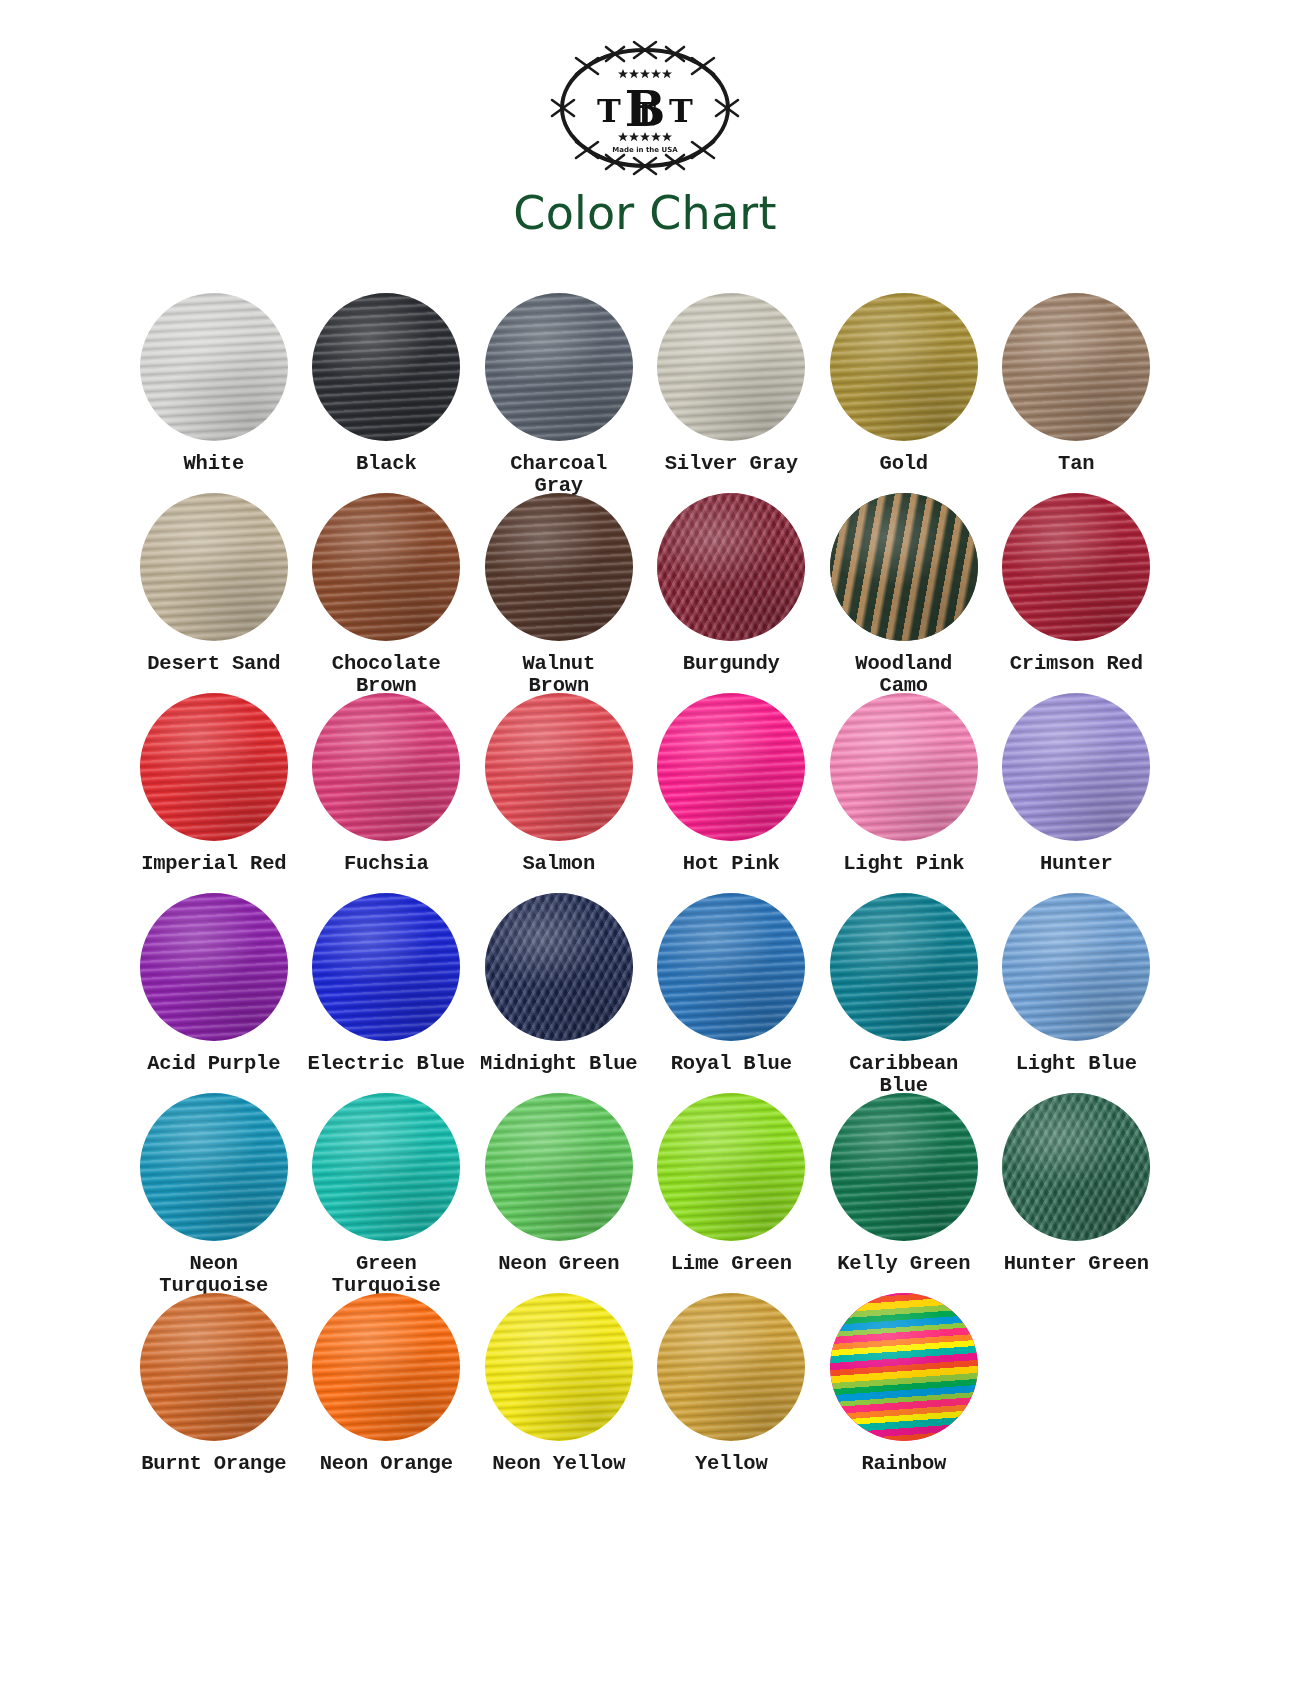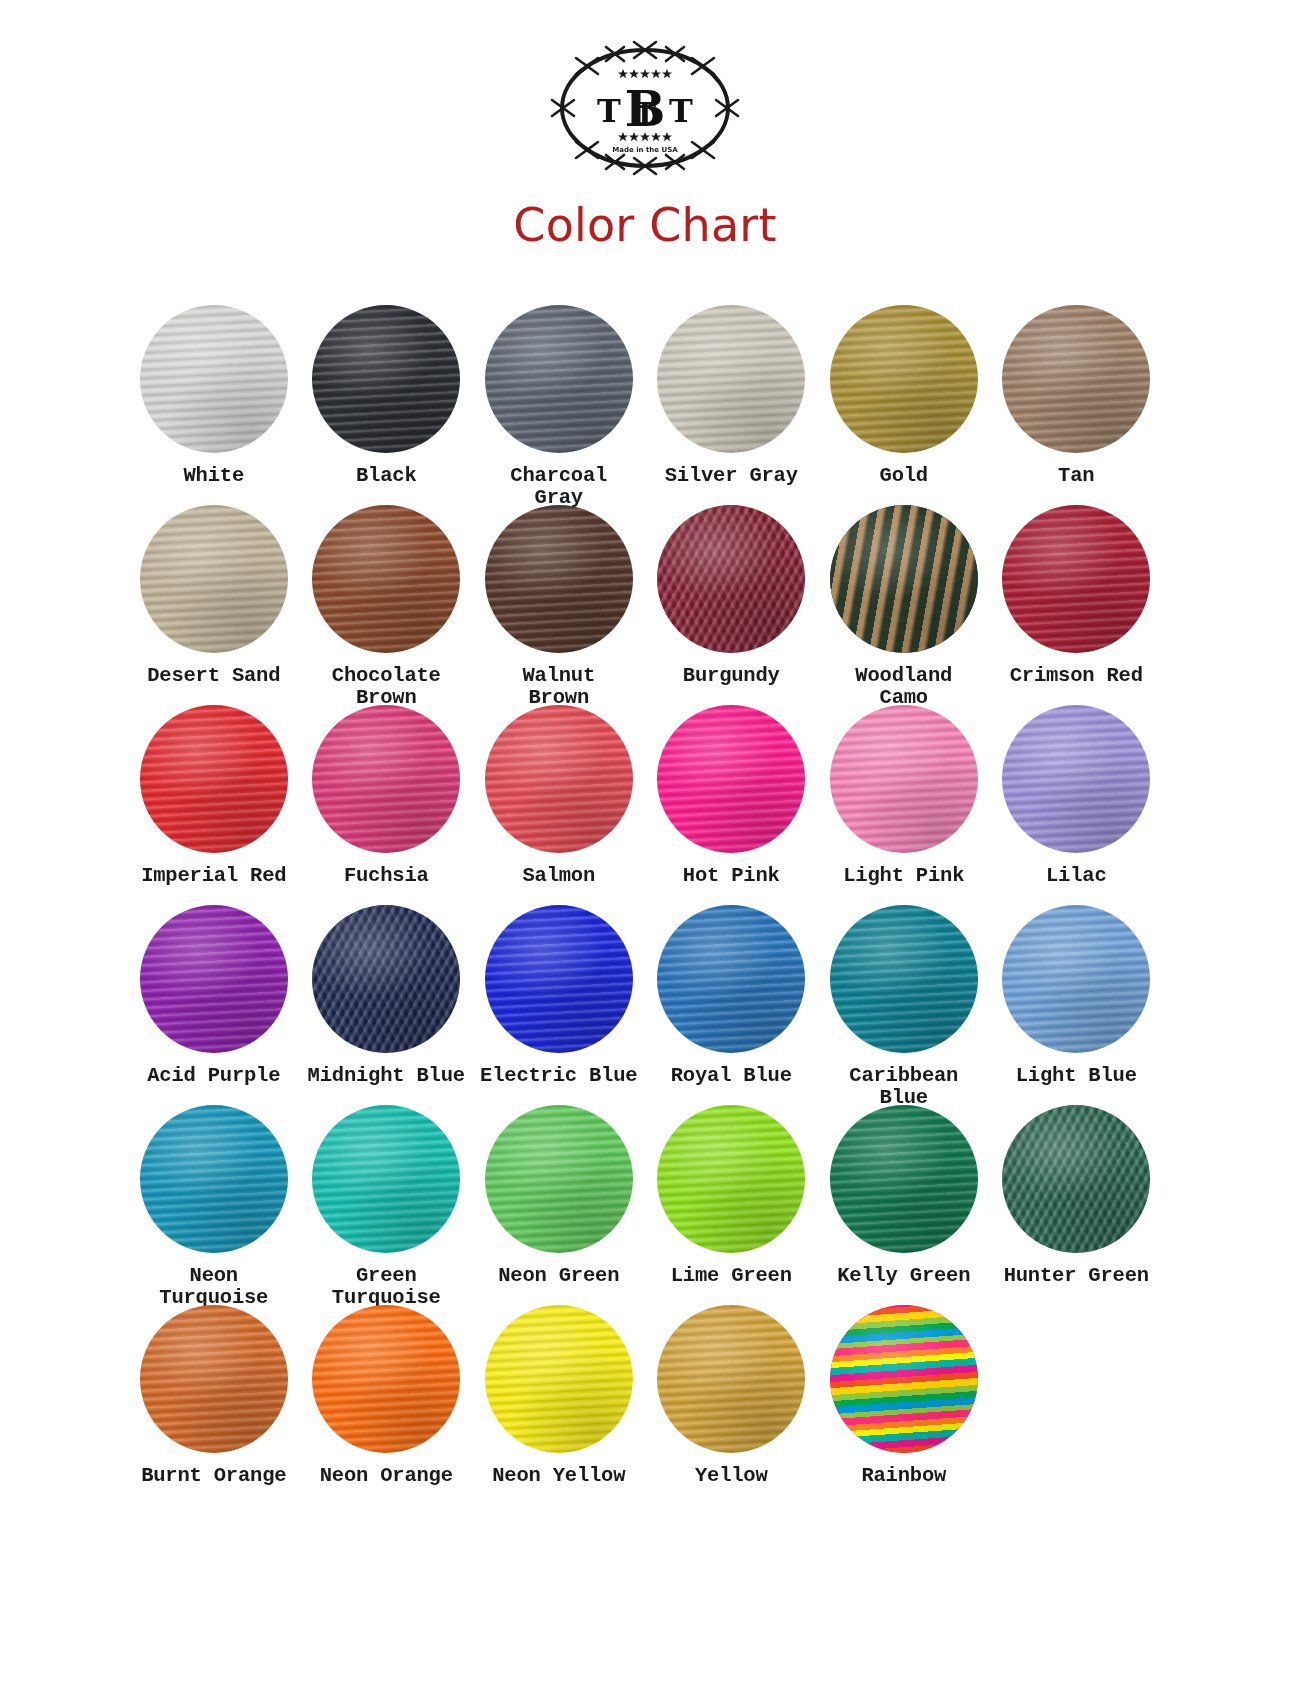--- a/index.html
+++ b/index.html
@@ -39,25 +39,25 @@
     width: 220px;
     height: 150px;
     display: flex;
     align-items: center;
     justify-content: center;
   }
 
   .logo-svg { display: block; }
 
   .chart-title {
-    margin-top: 12px;
+    margin-top: 0;
     font-size: 46px;
     font-weight: 400;
     letter-spacing: 0.2px;
-    color: #b91c1c;
+    color: #14532d;
     font-family: "DejaVu Sans", "Liberation Sans", sans-serif;
   }
 
   
   .swatch-grid {
     margin: 22px auto 0 auto;
     width: 1035px;
     display: grid;
     grid-template-columns: repeat(6, 1fr);
     row-gap: 0px;
@@ -393,44 +393,44 @@
           <div class="tex"></div>
           <div class="sheen"></div>
         </div>
         <div class="swatch-label">Light Pink</div>
       </div>
       <div class="cell">
         <div class="swatch" style="background: rgb(155, 143, 214);">
           <div class="tex"></div>
           <div class="sheen"></div>
         </div>
-        <div class="swatch-label">Lilac</div>
+        <div class="swatch-label">Hunter</div>
       </div>
       <div class="cell">
         <div class="swatch" style="background: rgb(141, 35, 172);">
           <div class="tex"></div>
           <div class="sheen"></div>
         </div>
         <div class="swatch-label">Acid Purple</div>
       </div>
       <div class="cell">
+        <div class="swatch" style="background: rgb(28, 39, 214);">
+          <div class="tex"></div>
+          <div class="sheen"></div>
+        </div>
+        <div class="swatch-label">Electric Blue</div>
+      </div>
+      <div class="cell">
         <div class="swatch weave" style="background: rgb(31, 42, 85);">
           <div class="tex"></div>
           <div class="sheen"></div>
         </div>
         <div class="swatch-label">Midnight Blue</div>
       </div>
       <div class="cell">
-        <div class="swatch" style="background: rgb(28, 39, 214);">
-          <div class="tex"></div>
-          <div class="sheen"></div>
-        </div>
-        <div class="swatch-label">Electric Blue</div>
-      </div>
-      <div class="cell">
         <div class="swatch" style="background: rgb(42, 115, 184);">
           <div class="tex"></div>
           <div class="sheen"></div>
         </div>
         <div class="swatch-label">Royal Blue</div>
       </div>
       <div class="cell">
         <div class="swatch" style="background: rgb(13, 127, 145);">
           <div class="tex"></div>
           <div class="sheen"></div>

